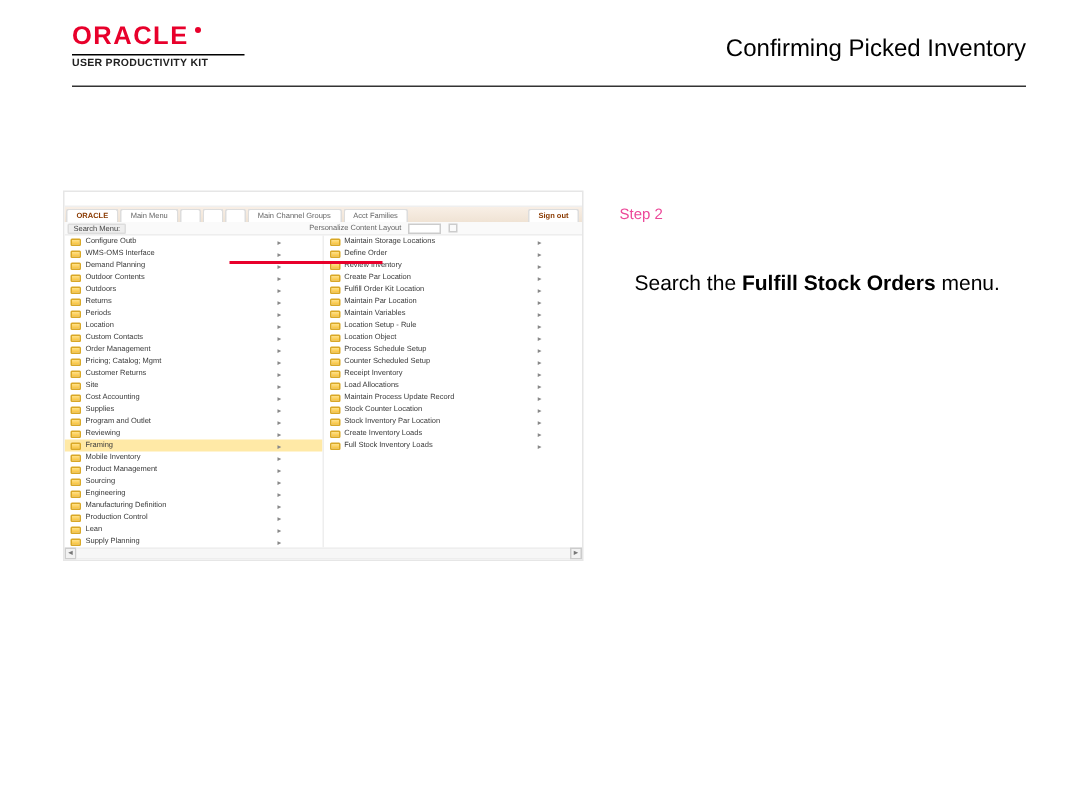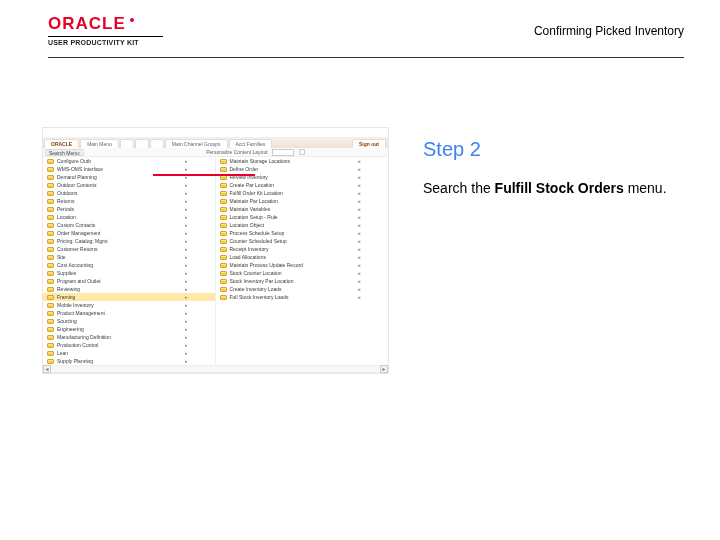--- a/index.html
+++ b/index.html
@@ -8,21 +8,21 @@
 
   
   .header { position: absolute; left: 48px; top: 14px; right: 36px; height: 42px; }
   .logo-area { display: flex; flex-direction: column; }
   .oracle-logo { display: flex; align-items: center; gap: 4px; }
   .oracle-word { color: #e8002b; font-weight: 700; font-size: 17px; letter-spacing: 1px; }
   .oracle-dot { width: 4px; height: 4px; background: #e8002b; border-radius: 50%; display: inline-block; position: relative; top: -4px; }
   .upk-line { display: flex; align-items: center; margin-top: 2px; }
   .upk-rule { width: 115px; height: 1px; background: #000; margin-right: 0; }
   .upk-text { font-size: 7px; font-weight: 700; letter-spacing: .2px; color: #222; padding-top: 2px; }
-  .header-title { position: absolute; right: 0; top: 10px; font-size: 12px; color: #000; text-align: right; }
+  .header-title { position: absolute; right: 0; top: 10px; font-size: 16px; color: #000; text-align: right; }
   .header-bottom-rule { position: absolute; left: 48px; right: 36px; top: 57px; height: 1px; background: #333; }
 
   
   .shot { position: absolute; left: 42px; top: 127px; width: 347px; height: 247px; border: 1px solid #e6e6e6; background: #fff; font-size: 6px; color: #333; overflow: hidden; }
   .shot-top { height: 10px; border-bottom: 1px solid #efefef; }
   .shot-tabs { height: 10px; background: linear-gradient(#f8efe6,#f0e3d4); display: flex; align-items: center; gap: 1px; padding-left: 1px; }
   .shot-tab { background: #fff; border: 1px solid #ddd; border-bottom: none; border-radius: 2px 2px 0 0; padding: 0 6px; font-size: 5px; color: #666; height: 9px; line-height: 9px; }
   .shot-tab.first { color: #8a3a00; font-weight: 700; }
   .shot-tab.last { color: #8a3a00; font-weight: 700; margin-left: auto; margin-right: 2px; }
   .shot-subhdr { height: 9px; background: #fafafa; border-bottom: 1px solid #eee; display: flex; align-items: center; padding-left: 2px; gap: 2px; }
@@ -37,21 +37,21 @@
   .mi .fld { width: 7px; height: 5px; background: linear-gradient(#ffe28a,#f9c23b); border: 1px solid #d9a826; border-radius: 1px; }
   .mi .txt { font-size: 5px; color: #3a3a3a; }
   .mi .arrow { margin-left: auto; margin-right: 27px; font-size: 5px; color: #888; }
   .mi.hl { background: #ffe9a6; }
   .red-bar { position: absolute; left: 110px; top: 46px; width: 102px; height: 2px; background: #e8002b; }
   .scroll-left { position: absolute; left: 0; bottom: 0; width: 8px; height: 8px; border: 1px solid #ccc; background: #f2f2f2; display: flex; align-items: center; justify-content: center; font-size: 5px; color: #777; }
   .scroll-right { position: absolute; right: 0; bottom: 0; width: 8px; height: 8px; border: 1px solid #ccc; background: #f2f2f2; display: flex; align-items: center; justify-content: center; font-size: 5px; color: #777; }
   .scroll-track { position: absolute; left: 8px; right: 8px; bottom: 0; height: 8px; background: #f7f7f7; border-top: 1px solid #eee; border-bottom: 1px solid #eee; }
 
   
-  .step-label { position: absolute; left: 423px; top: 138px; font-size: 20px; color: #3b82f6; }
+  .step-label { position: absolute; left: 413px; top: 138px; font-size: 10px; color: #ec4899; }
   .instruction { position: absolute; left: 423px; top: 180px; font-size: 14px; color: #000; }
   .instruction .bold { font-weight: 700; }
 </style>
 </head>
 <body>
 <div class="page">
 
   <div class="header">
     <div class="logo-area">
       <div class="oracle-logo">

